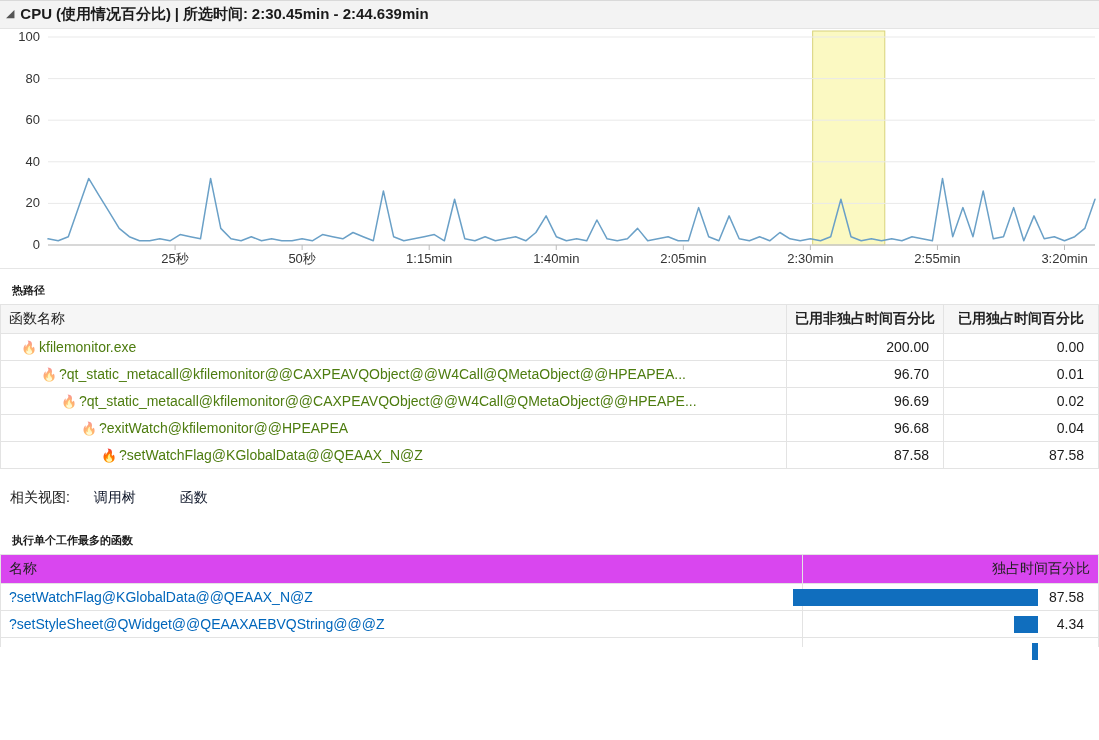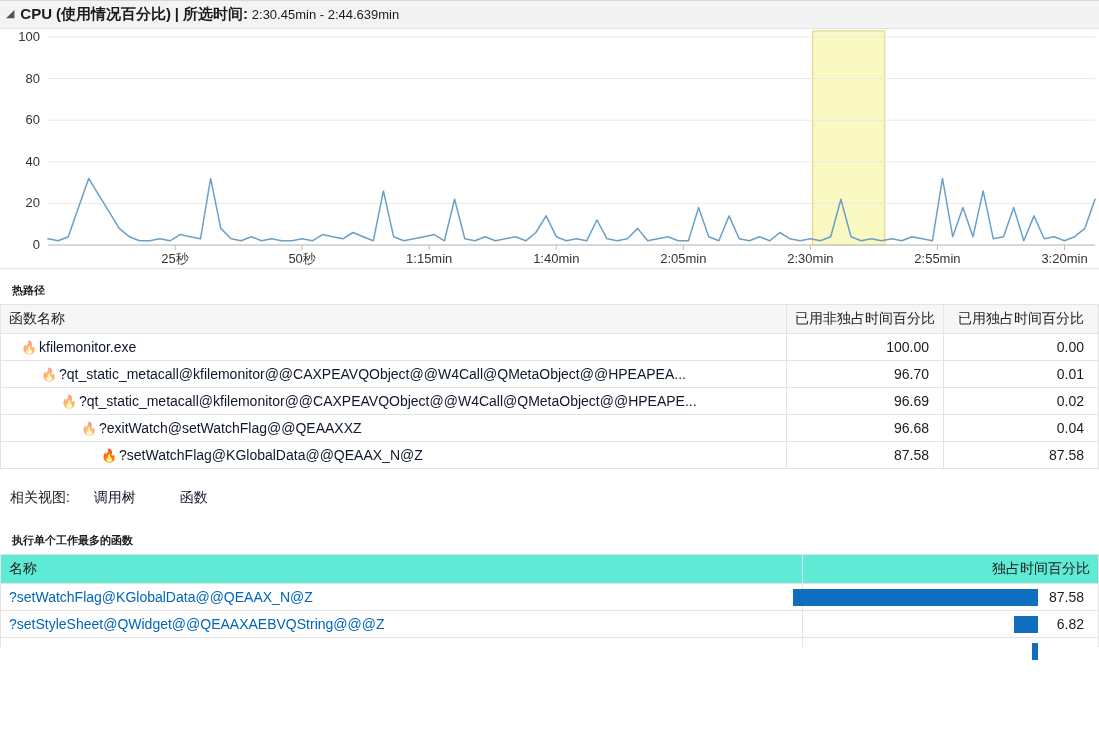--- a/index.html
+++ b/index.html
@@ -32,22 +32,22 @@
   .chart-header .title-cpu {
     font-weight: 700;
     font-size: 15px;
     padding-left: 2px;
   }
   .chart-header .subtitle {
     font-weight: 700;
     font-size: 15px;
   }
   .chart-header .timesel {
-    font-weight: 400;
-    font-size: 13px;
+    font-weight: 700;
+    font-size: 15px;
   }
 
   
   .chart-wrap {
     position: relative;
     height: 240px;
     border-bottom: 1px solid #e6e6e6;
     overflow: hidden;
   }
   .chart-wrap svg {
@@ -103,25 +103,25 @@
     font-size: 14px;
     margin-left: 36px;
   }
   .hp-table th {
     background: #f6f6f6;
     font-weight: 400;
     color: #222;
     white-space: nowrap;
   }
   .hp-table th.name-col { text-align: left; }
-  .hp-table th.num-col  { text-align: center; width: 155px; }
+  .hp-table th.num-col  { text-align: center; width: 155px; font-weight: bold; }
   .hp-table td.num { text-align: right; padding-right: 14px; }
   .hp-row td.name-cell { text-align: left; }
   .hp-link {
-    color: #0f172a;
+    color: #4d7c0f;
   }
   .hp-icon {
     display: inline-block;
     width: 14px;
     font-size: 13px;
     color: #cc3322;
     margin-right: 4px;
   }
   .hp-icon.full {
     color: #d93a1e;
@@ -148,21 +148,21 @@
   .tf-table {
     width: 100%;
     border-collapse: collapse;
   }
   .tf-table th, .tf-table td {
     border: 1px solid #e3e3e3;
     padding: 5px 8px;
     font-size: 14px;
   }
   .tf-table th {
-    background: #5eead4;
+    background: #d946ef;
     font-weight: 400;
     color: #222;
     text-align: left;
   }
   .tf-table th.excl { text-align: right; width: 296px; }
   .tf-table td.name-cell a { color: #0066bb; text-decoration: none; }
   .tf-table td.bar-cell {
     text-align: right;
     position: relative;
     padding-right: 14px;
@@ -232,35 +232,35 @@
   <thead>
     <tr>
       <th class="name-col">函数名称</th>
       <th class="num-col">已用非独占时间百分比</th>
       <th class="num-col">已用独占时间百分比</th>
     </tr>
   </thead>
   <tbody id="hp-body">
       <tr class="hp-row indent-0">
         <td class="name-cell"><span class="hp-icon" style="opacity: 0.55;">🔥</span><span class="hp-link">kfilemonitor.exe</span></td>
-        <td class="num">100.00</td>
+        <td class="num">200.00</td>
         <td class="num">0.00</td>
       </tr>
       <tr class="hp-row indent-1">
         <td class="name-cell"><span class="hp-icon" style="opacity: 0.55;">🔥</span><span class="hp-link">?qt_static_metacall@kfilemonitor@@CAXPEAVQObject@@W4Call@QMetaObject@@HPEAPEA...</span></td>
         <td class="num">96.70</td>
         <td class="num">0.01</td>
       </tr>
       <tr class="hp-row indent-2">
         <td class="name-cell"><span class="hp-icon" style="opacity: 0.55;">🔥</span><span class="hp-link">?qt_static_metacall@kfilemonitor@@CAXPEAVQObject@@W4Call@QMetaObject@@HPEAPE...</span></td>
         <td class="num">96.69</td>
         <td class="num">0.02</td>
       </tr>
       <tr class="hp-row indent-3">
-        <td class="name-cell"><span class="hp-icon" style="opacity: 0.55;">🔥</span><span class="hp-link">?exitWatch@setWatchFlag@@QEAAXXZ</span></td>
+        <td class="name-cell"><span class="hp-icon" style="opacity: 0.55;">🔥</span><span class="hp-link">?exitWatch@kfilemonitor@@HPEAPEA</span></td>
         <td class="num">96.68</td>
         <td class="num">0.04</td>
       </tr>
       <tr class="hp-row indent-4">
         <td class="name-cell"><span class="hp-icon full">🔥</span><span class="hp-link">?setWatchFlag@KGlobalData@@QEAAX_N@Z</span></td>
         <td class="num">87.58</td>
         <td class="num">87.58</td>
       </tr>
     </tbody>
 </table>
@@ -279,21 +279,21 @@
       <th class="excl">独占时间百分比</th>
     </tr>
   </thead>
   <tbody id="tf-body">
       <tr>
         <td class="name-cell"><a href="#">?setWatchFlag@KGlobalData@@QEAAX_N@Z</a></td>
         <td class="bar-cell"><div class="bar" style="width: 245.224px;"></div><span>87.58</span></td>
       </tr>
       <tr>
         <td class="name-cell"><a href="#">?setStyleSheet@QWidget@@QEAAXAEBVQString@@@Z</a></td>
-        <td class="bar-cell"><div class="bar" style="width: 23.996px;"></div><span>6.82</span></td>
+        <td class="bar-cell"><div class="bar" style="width: 23.996px;"></div><span>4.34</span></td>
       </tr>
       <tr class="cutoff-row">
         <td style="border-bottom: none; white-space: nowrap; overflow: hidden;"></td>
         <td class="bar-cell" style="border-bottom: none;">
           <div class="bar" style="width: 6px;"></div>
         </td>
       </tr>
     </tbody>
 </table>
 

